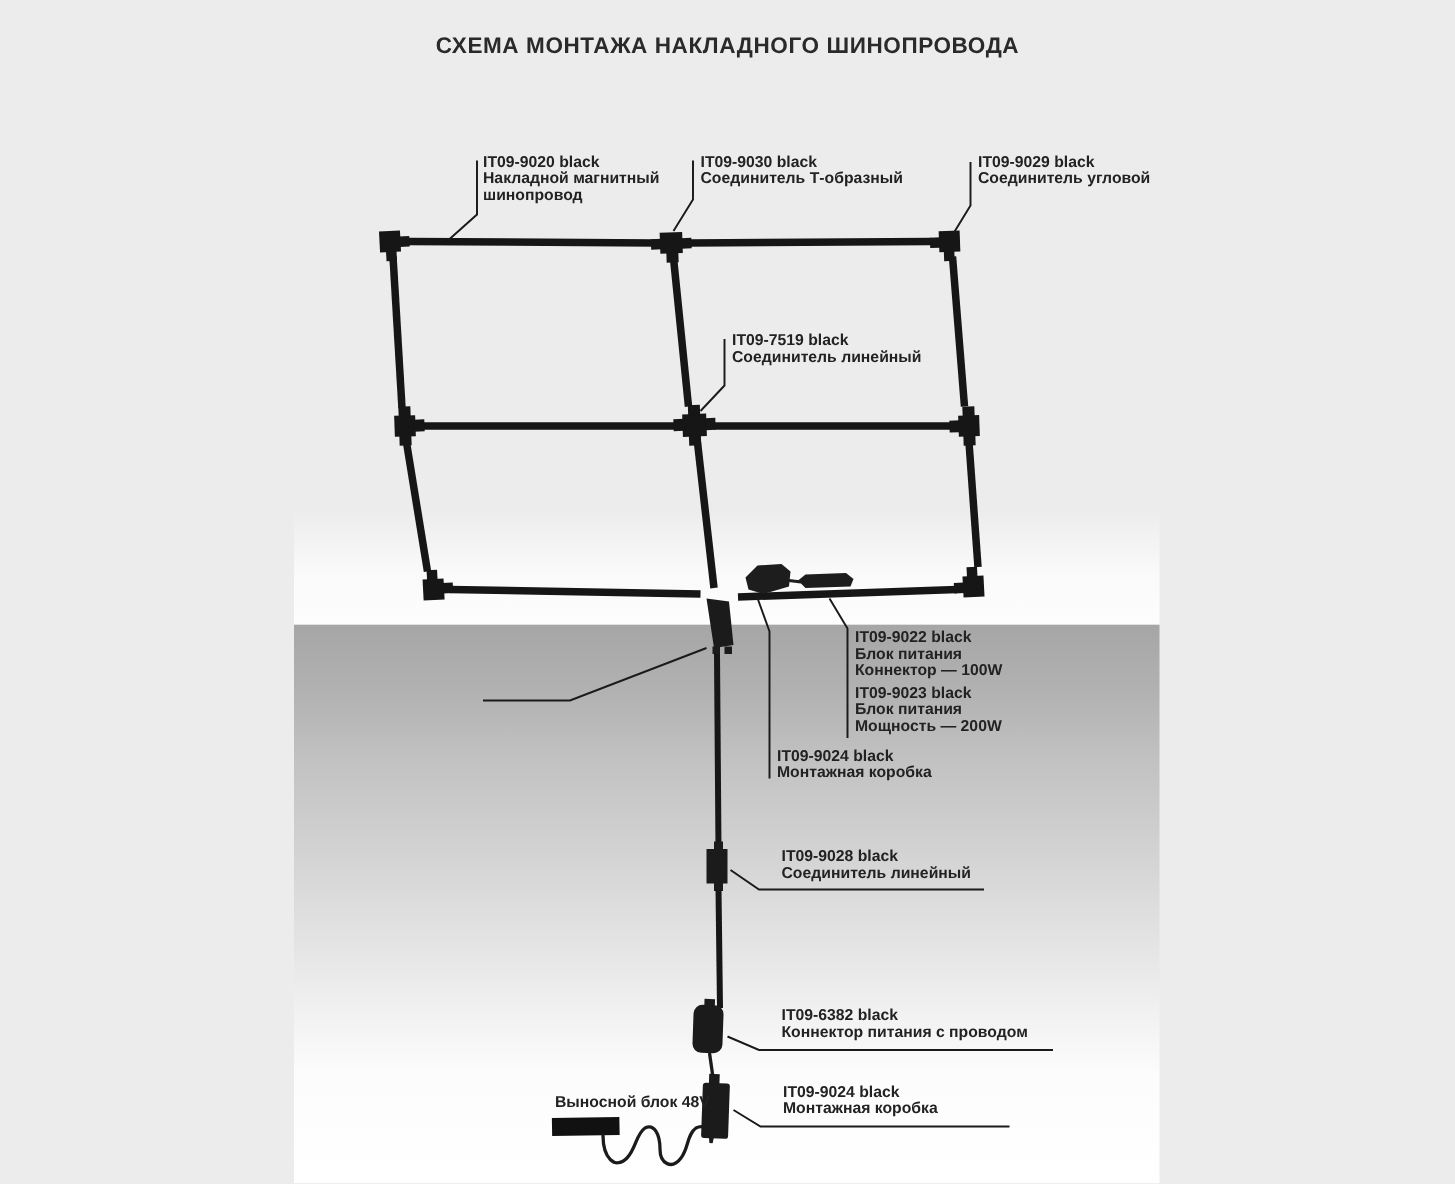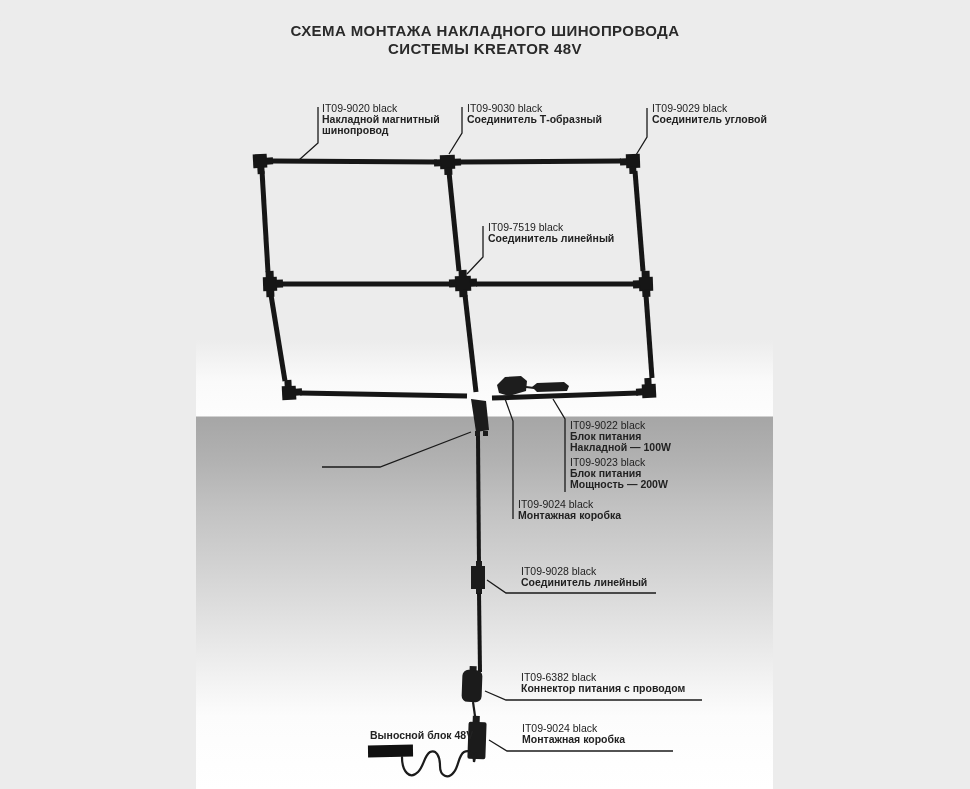--- a/index.html
+++ b/index.html
@@ -21,21 +21,21 @@
   .title{
     position:absolute;left:0;top:22px;width:970px;text-align:center;
     font-weight:bold;font-size:15px;line-height:18px;color:#2a2a2a;
     letter-spacing:.4px;
   }
   .title span{display:block;}
   .lbl{
     position:absolute;font-size:10.5px;line-height:10.8px;color:#222;
     white-space:nowrap;
   }
-  .lbl .code{display:block;font-weight:normal;}
+  .lbl .code{display:block;font-weight:bold;}
   .lbl .desc{display:block;font-weight:bold;}
 </style>
 </head>
 <body>
 
 <div id="canvas">
 
   <div class="photo-bg"></div>
 
   <svg class="diagram" width="970" height="789" viewBox="0 0 970 789">
@@ -159,21 +159,20 @@
       <path d="M553,399 L565,419 L565,492"></path>
       <path d="M504,396 L513,421 L513,519"></path>
       <path d="M487,580 L506,593 L656,593"></path>
       <path d="M485,691 L506,700 L702,700"></path>
       <path d="M489,740 L507,751 L673,751"></path>
     </g>
   </svg>
 
   <div class="title">
     <span>СХЕМА  МОНТАЖА НАКЛАДНОГО ШИНОПРОВОДА</span>
-    <span>СИСТЕМЫ KREATOR 48V</span>
   </div>
 
   <div class="lbl" style="left:322px;top:103px">
     <span class="code">IT09-9020 black</span>
     <span class="desc">Накладной магнитный</span>
     <span class="desc">шинопровод</span>
   </div>
 
   <div class="lbl" style="left:467px;top:103px">
     <span class="code">IT09-9030 black</span>
@@ -187,21 +186,21 @@
 
   <div class="lbl" style="left:488px;top:222px">
     <span class="code">IT09-7519 black</span>
     <span class="desc">Соединитель линейный</span>
   </div>
 
 
   <div class="lbl" style="left:570px;top:420px">
     <span class="code">IT09-9022 black</span>
     <span class="desc">Блок питания</span>
-    <span class="desc">Накладной — 100W</span>
+    <span class="desc">Коннектор — 100W</span>
   </div>
 
   <div class="lbl" style="left:570px;top:457px">
     <span class="code">IT09-9023 black</span>
     <span class="desc">Блок питания</span>
     <span class="desc">Мощность — 200W</span>
   </div>
 
   <div class="lbl" style="left:518px;top:499px">
     <span class="code">IT09-9024 black</span>

